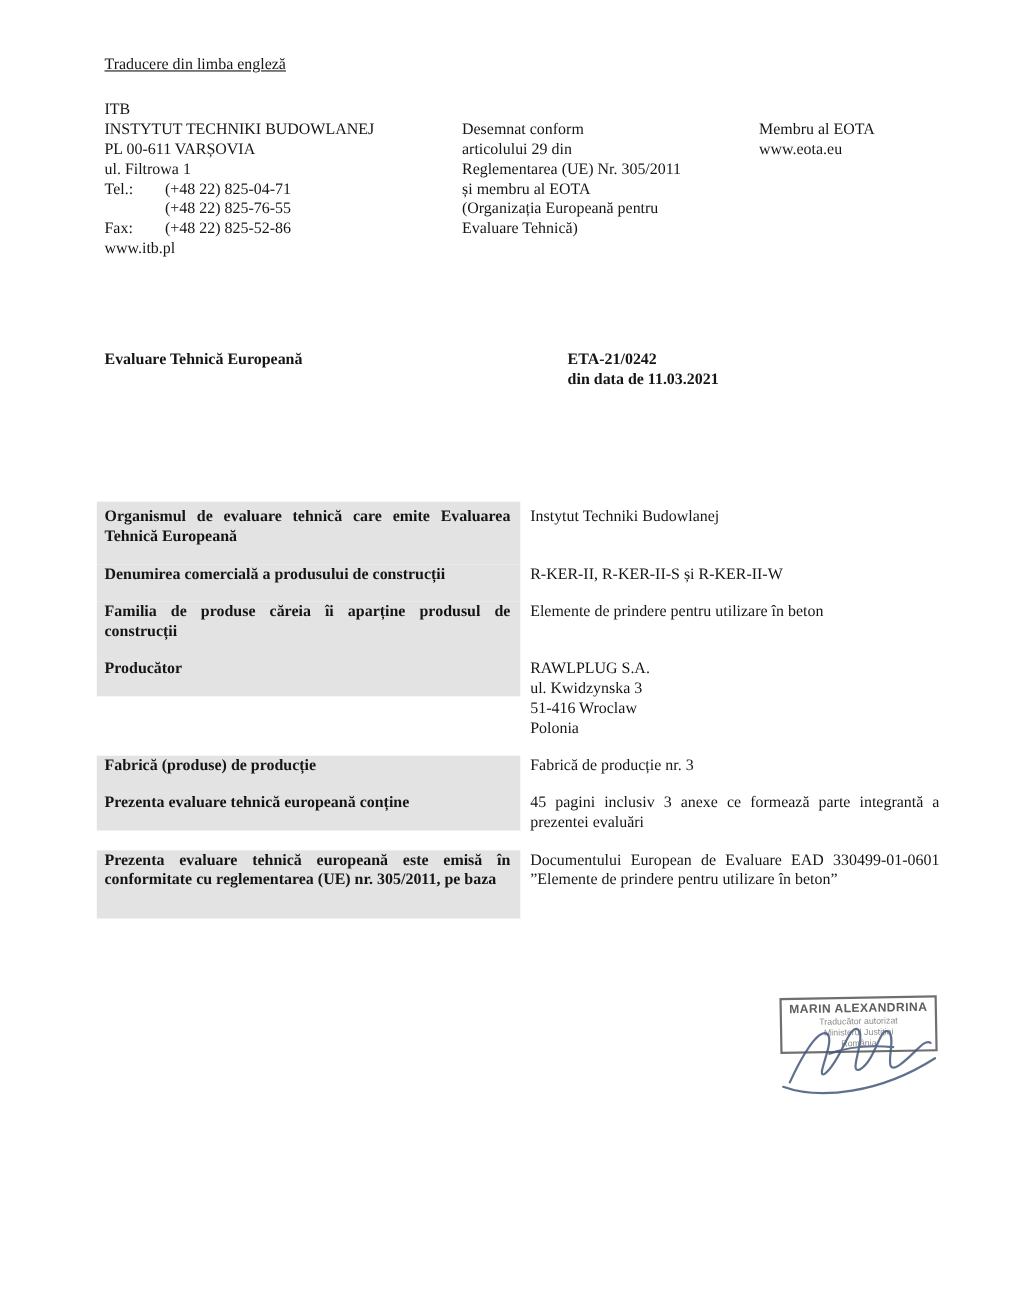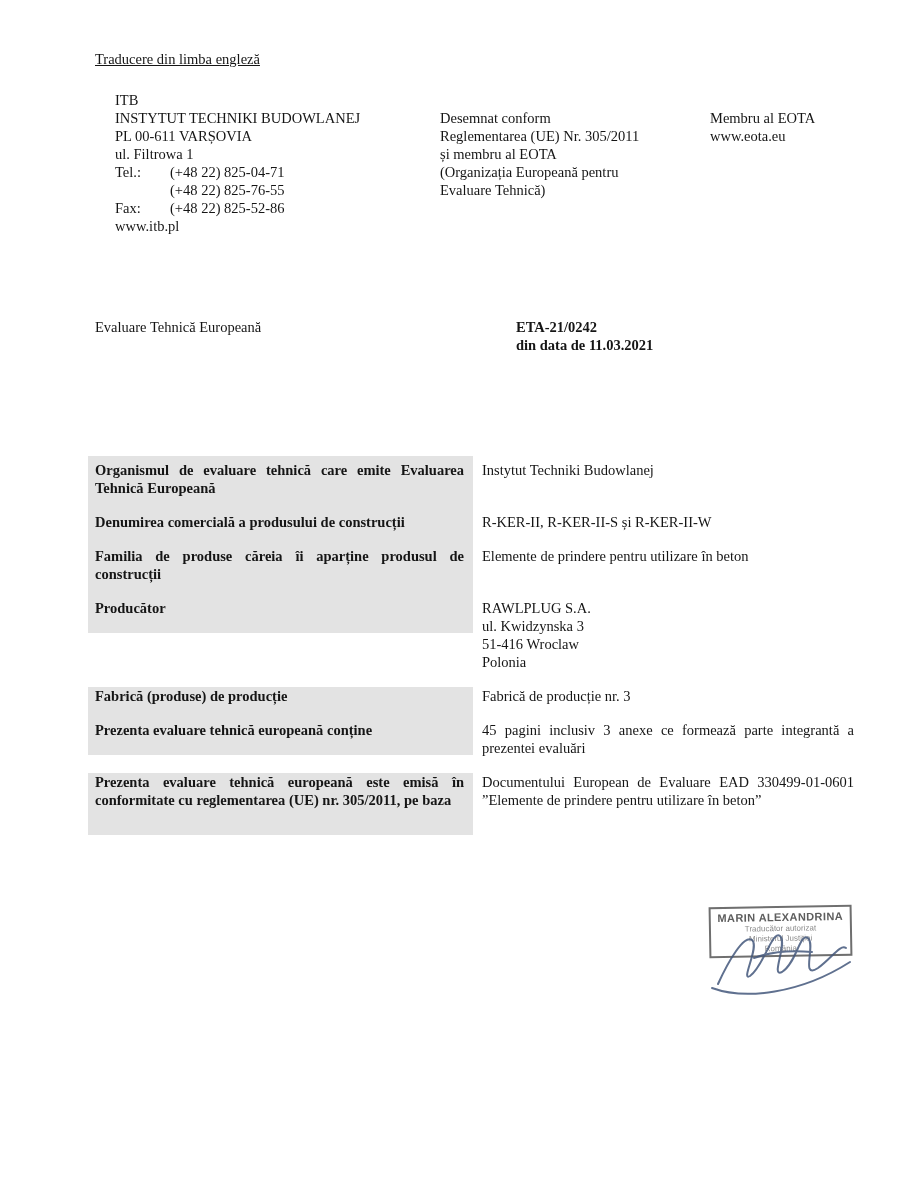--- a/index.html
+++ b/index.html
@@ -22,28 +22,28 @@
     left: 95px; top: 50px;
     text-decoration: underline;
   }
 
   .letterhead {
     position: absolute;
     left: 95px; top: 91px;
     width: 760px;
     display: flex;
   }
-  .lh-left { width: 325px; margin-left: 20px; }
+  .lh-left { width: 325px; }
   .lh-mid { width: 270px; margin-top: 18px; }
   .lh-right { flex: 1; margin-top: 18px; }
   .contact-row { display: flex; }
   .contact-label { width: 55px; display: inline-block; }
 
   .title-row { position: absolute; left: 95px; top: 318px; width: 760px; }
-  .title-label { position: absolute; left: 0; top: 0; font-weight: normal; }
+  .title-label { position: absolute; left: 0; top: 0; font-weight: bold; }
   .eta-block { position: absolute; left: 421px; top: 0; font-weight: bold; }
 
   .section-heading {
     position: absolute;
     left: 95px; top: 424px;
     font-weight: bold;
     margin-top: 44px;
   }
 
   .gen-table {
@@ -119,20 +119,21 @@
         <span>(+48 22) 825-76-55</span>
       </div>
       <div class="contact-row">
         <span class="contact-label">Fax:</span>
         <span>(+48 22) 825-52-86</span>
       </div>
       <div class="u">www.itb.pl</div>
     </div>
     <div class="lh-mid">
       <div>Desemnat conform</div>
+      <div>articolului 29 din</div>
       <div>Reglementarea (UE) Nr. 305/2011</div>
       <div>și membru al EOTA</div>
       <div>(Organizația Europeană pentru</div>
       <div>Evaluare Tehnică)</div>
     </div>
     <div class="lh-right">
       <div>Membru al EOTA</div>
       <div>www.eota.eu</div>
     </div>
   </div>

